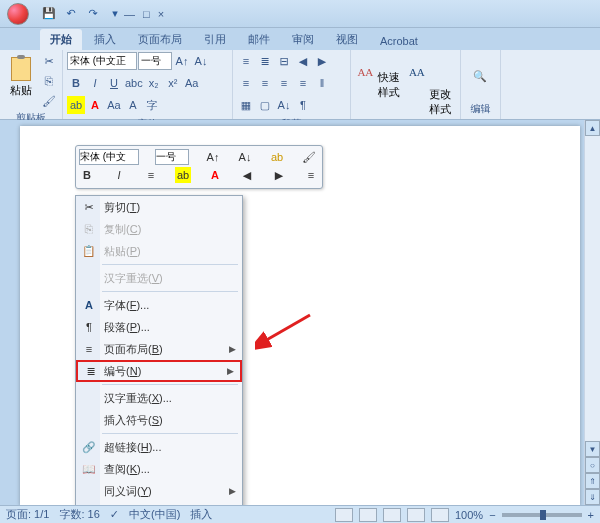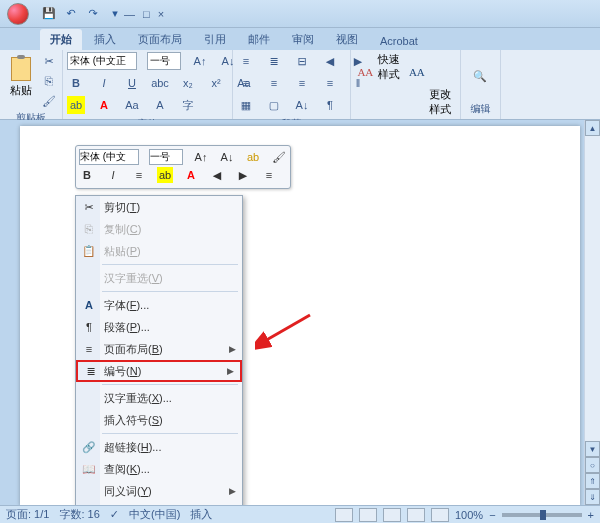--- a/index.html
+++ b/index.html
@@ -18,31 +18,31 @@
 
 .ribbon{height:70px;background:#e4edf7;display:flex;border-bottom:1px solid #a0b8d0}
 .group{border-right:1px solid #c8d5e5;padding:2px 4px;display:flex;flex-direction:column}
 .group-body{flex:1;display:flex;gap:2px}
 .group-label{text-align:center;font-size:10px;color:#3a5a8a;padding:1px 0}
 .rbtn{min-width:18px;height:18px;display:flex;align-items:center;justify-content:center;color:#3a5a8a;border:1px solid transparent}
 .paste-btn{width:34px;height:50px;display:flex;flex-direction:column;align-items:center;justify-content:center;gap:2px}
 .paste-icon{width:20px;height:24px;background:#fadb8a;border:1px solid #c09040;position:relative}
 .paste-icon:before{content:"";position:absolute;top:-3px;left:5px;width:8px;height:4px;background:#888;border-radius:2px}
 .font-sel{height:18px;border:1px solid #9ab;background:#fff;font-size:10px;padding:0 2px}
-.row{display:flex;gap:10px;margin-bottom:2px}
+.row{display:flex;gap:1px;margin-bottom:2px}
 .style-big{width:34px;height:40px;display:flex;align-items:center;justify-content:center;font-size:16px;color:#2a5a9a}
 .aa-red{color:#c0504d;font-family:Georgia,serif}
 .aa-blue{color:#1f497d;font-family:Georgia,serif}
 
 .doc-area{position:absolute;top:120px;left:0;right:0;bottom:18px;background:#bcd5ed;display:flex;justify-content:center;overflow:hidden}
 .page{width:560px;background:#fff;margin-top:6px;box-shadow:0 0 4px rgba(0,0,0,.3);position:relative;height:380px}
 .cursor{position:absolute;top:70px;left:60px;width:1px;height:16px;background:#000}
 
 .mini-toolbar{position:absolute;top:145px;left:75px;background:#f4f6fa;border:1px solid #9ab;border-radius:3px;padding:3px;box-shadow:1px 1px 3px rgba(0,0,0,.2)}
-.mini-row{display:flex;gap:10px;align-items:center;margin-bottom:2px}
+.mini-row{display:flex;gap:16px;align-items:center;margin-bottom:2px}
 .mini-sel{height:16px;border:1px solid #9ab;background:#fff;font-size:10px;width:60px}
 .mini-btn{min-width:16px;height:16px;display:flex;align-items:center;justify-content:center;font-size:11px;color:#333}
 
 .ctx-menu{position:absolute;top:195px;left:75px;width:168px;background:#f4f6fa;border:1px solid #9ab;box-shadow:2px 2px 5px rgba(0,0,0,.3)}
 .ctx-item{display:flex;align-items:center;height:22px;padding:0 6px 0 28px;position:relative;color:#333}
 .ctx-item.disabled{color:#aaa}
 .ctx-item.highlighted{border:2px solid #e02020;padding-left:26px}
 .ctx-icon{position:absolute;left:5px;width:16px;height:16px;display:flex;align-items:center;justify-content:center;font-size:11px}
 .ctx-sep{height:1px;background:#c8d5e5;margin:2px 4px 2px 26px}
 .ctx-arrow{position:absolute;right:6px;font-size:9px;color:#555}
@@ -168,21 +168,21 @@
     </div>
     <div class="group-label">段落</div>
   </div>
 
   <div class="group" style="width:110px">
     <div class="group-body">
       <div class="style-big">
         <span class="aa-red">A</span>
           <span class="aa-red" style="font-size:11px">A</span>
       </div>
-      <div style="display:flex;flex-direction:column;font-size:10px;">
+      <div style="display:flex;flex-direction:column;font-size:10px;justify-content:center">
         <span>快速样式</span>
       </div>
       <div class="style-big">
         <span class="aa-blue">A</span>
           <span class="aa-blue" style="font-size:11px">A</span>
       </div>
       <div style="display:flex;flex-direction:column;font-size:10px;justify-content:flex-end">
         <span>更改样式</span>
       </div>
     </div>

